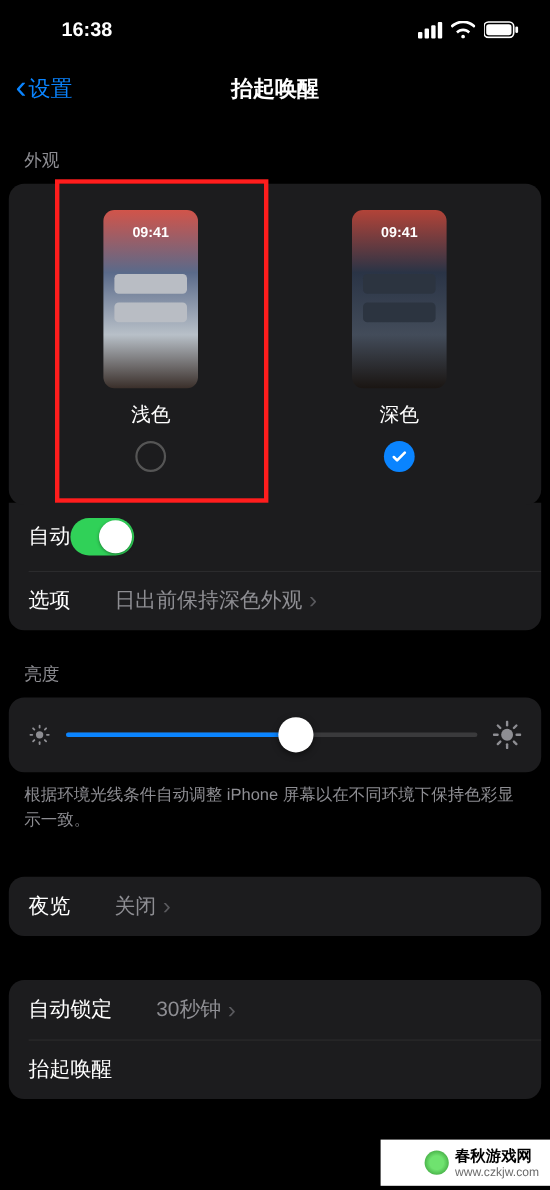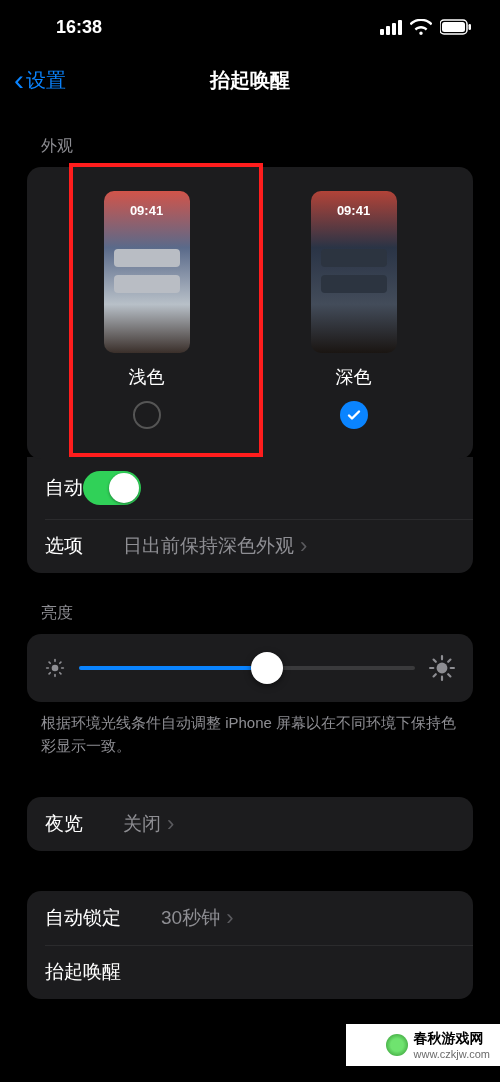--- a/index.html
+++ b/index.html
@@ -12,21 +12,21 @@
     .signal span { width: 4px; background: #fff; border-radius: 1px; }
     .signal span:nth-child(1){height:6px}.signal span:nth-child(2){height:9px}.signal span:nth-child(3){height:12px}.signal span:nth-child(4){height:15px}
     .wifi-icon svg, .battery-icon svg { display:block; }
 
     
     .nav-bar { position: relative; height: 52px; display:flex; align-items:center; justify-content:center; }
     .back { position:absolute; left:14px; top:0; bottom:0; display:flex; align-items:center; color:#0a84ff; font-size:20px; gap:2px; }
     .back-chevron { font-size:30px; line-height:1; font-weight:300; }
     .nav-title { font-size:20px; font-weight:600; }
 
-    .content { padding: 0 27px; }
+    .content { padding: 0 8px; }
     .section-header { color:#8e8e93; font-size:16px; margin:30px 0 10px 14px; }
 
     
     .card { background:#1c1c1e; border-radius:14px; overflow:hidden; }
     .appearance-card { padding: 24px 18px 30px; display:flex; gap:4px; justify-content:space-around; }
     .appearance-option { flex:1; display:flex; flex-direction:column; align-items:center; gap:12px; }
     .mockup { width:86px; height:162px; border-radius:10px; position:relative; overflow:hidden; }
     .mockup-light { background: linear-gradient(180deg,#d1544a 0%, #5a6a8a 35%, #b8c0c8 70%, #3a2f2a 100%); }
     .mockup-dark  { background: linear-gradient(180deg,#b24338 0%, #2a3446 35%, #434c5a 70%, #1a1512 100%); }
     .mockup .time { position:absolute; top:12px; width:100%; text-align:center; color:#fff; font-size:13px; font-weight:600; }
@@ -58,21 +58,21 @@
     .slider { flex:1; position:relative; height:32px; display:flex; align-items:center; }
     .track { height:4px; width:100%; background:#3a3a3c; border-radius:2px; position:relative; }
     .track-fill { position:absolute; left:0; top:0; bottom:0; width:56%; background:#0a84ff; border-radius:2px; }
     .thumb { position:absolute; left:56%; transform:translate(-50%,-50%); top:50%; width:32px; height:32px; border-radius:50%; background:#fff; box-shadow:0 2px 6px rgba(0,0,0,.5); }
 
     .footer-text { color:#8e8e93; font-size:15px; line-height:1.5; padding:10px 14px 0; }
 
     .mt { margin-top:40px; }
 
     
-    .watermark { position:absolute; right:0; bottom:16px; background:#fff; color:#000; font-size:14px; padding:6px 10px 6px 40px; display:flex; align-items:center; gap:6px; border-top-left-radius:0; }
+    .watermark { position:absolute; right:0; bottom:4px; background:#fff; color:#000; font-size:14px; padding:6px 10px 6px 40px; display:flex; align-items:center; gap:6px; border-top-left-radius:0; }
     .wm-logo { width:22px; height:22px; border-radius:50%; background:radial-gradient(circle,#6fe36f 40%,#2a8a2a 100%); position:relative; }
     .wm-url { font-size:11px; color:#6b6b6b; display:block; }
 
     .page { position:relative; width:500px; height:1082px; overflow:hidden; }
   </style>
 </head>
 <body>
 
 <div class="page">
 

